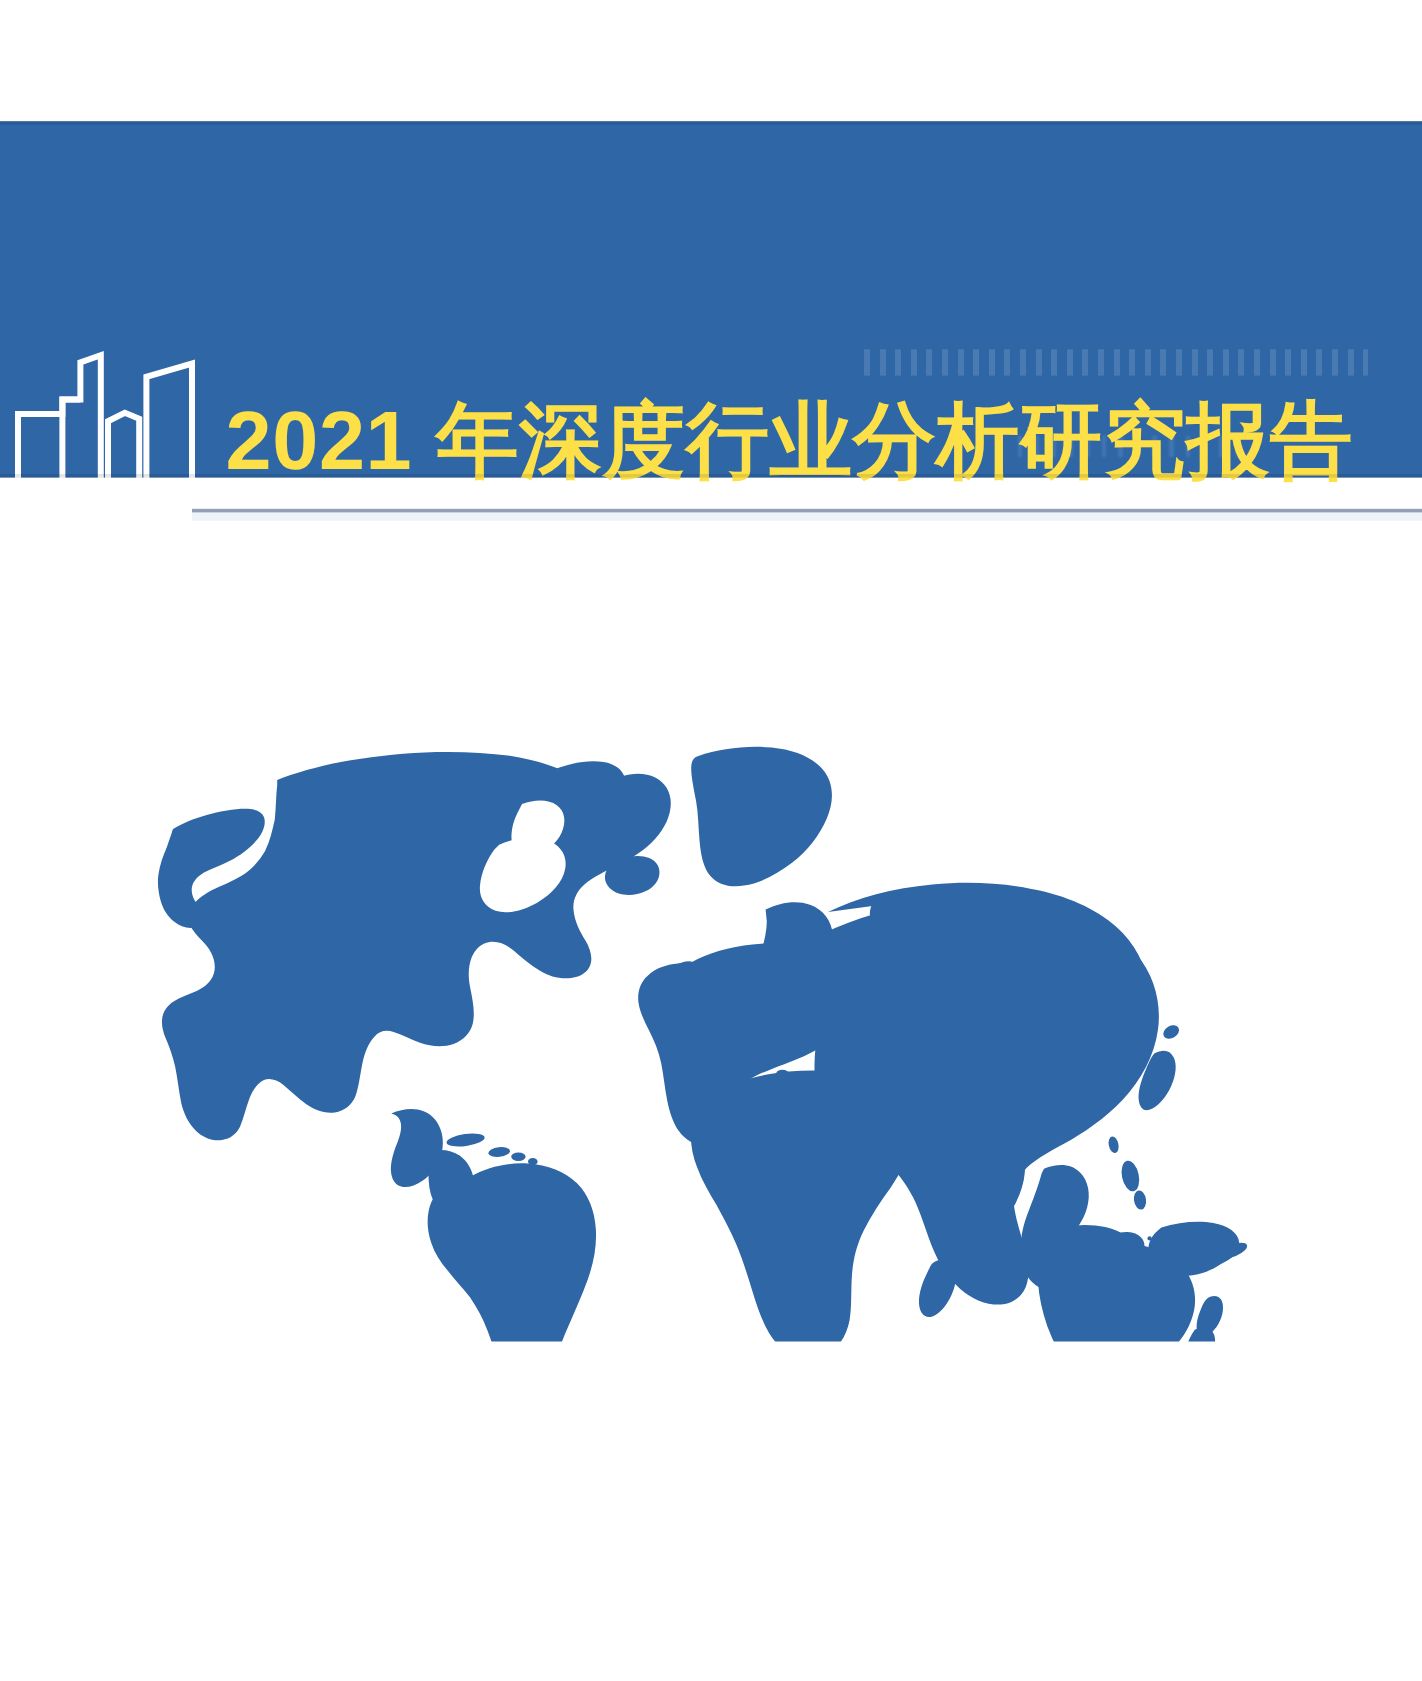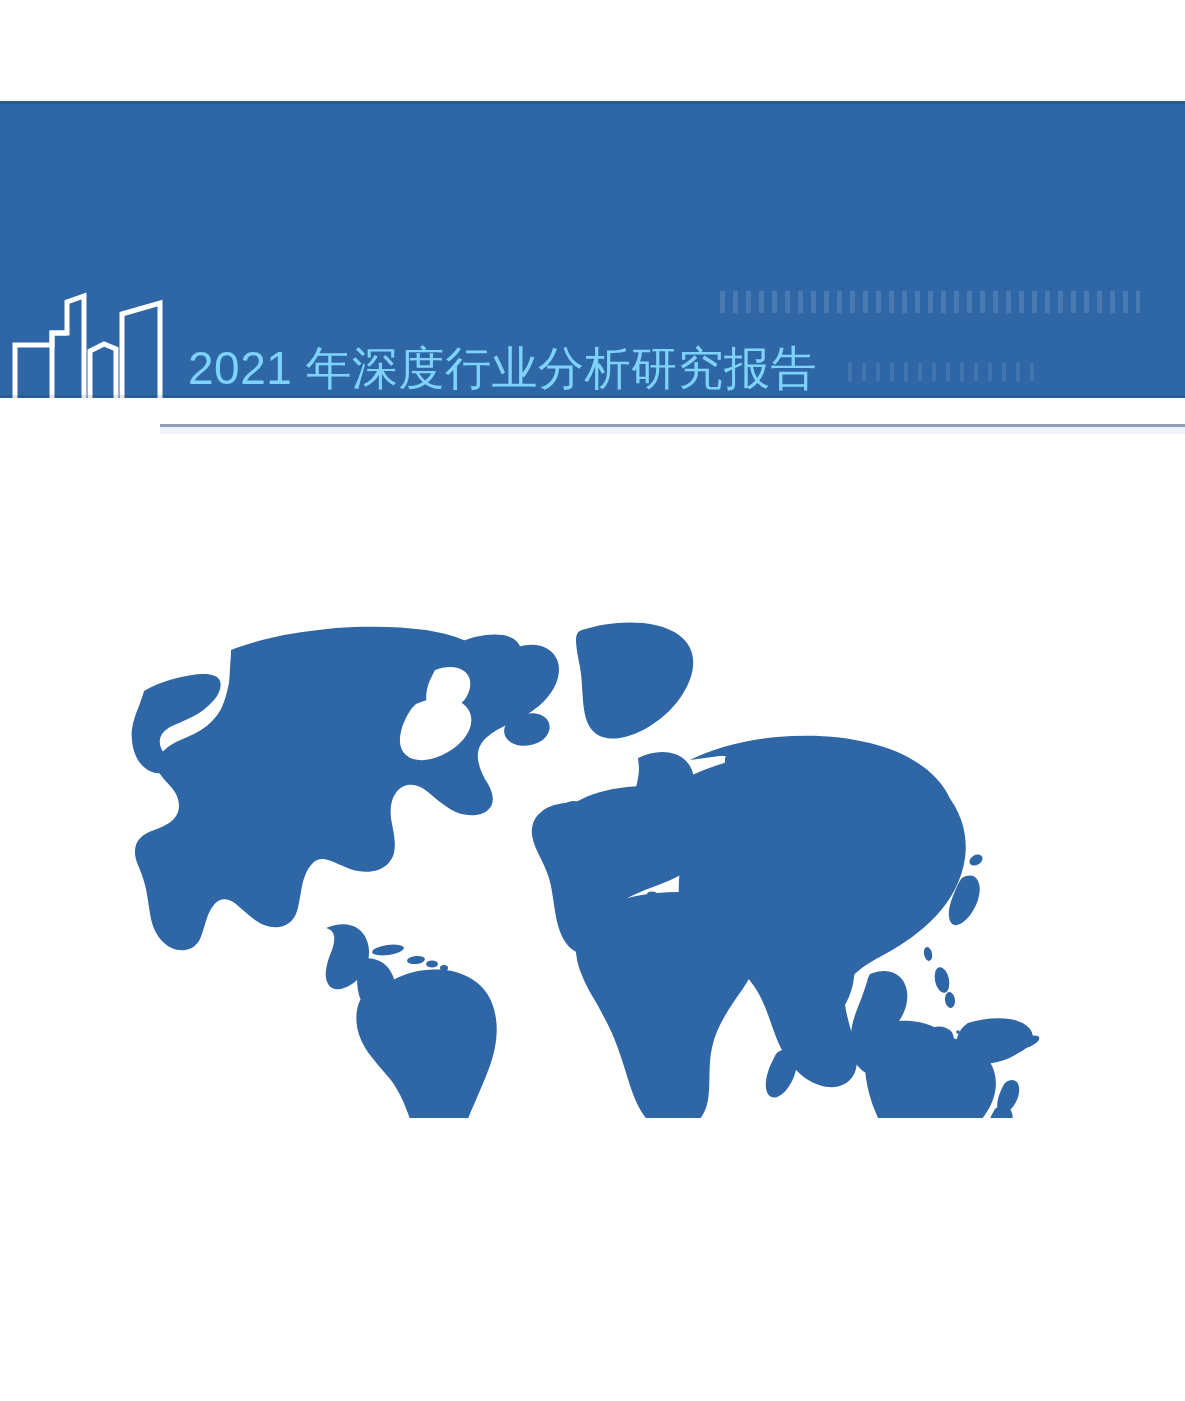--- a/index.html
+++ b/index.html
@@ -69,26 +69,26 @@
     width: 100%;
     height: 3px;
     background: rgba(12, 44, 86, 0.45);
   }
 
   
   #report-title {
     position: absolute;
     left: 188px;
     top: 228px;
-    color: #7dd3fc;
-    font-size: 46px;
+    color: #fde047;
+    font-size: 69px;
     line-height: 78px;
     letter-spacing: 0.5px;
     white-space: nowrap;
-    font-weight: 400;
+    font-weight: 700;
   }
 
   
   #watermark-smudge {
     position: absolute;
     left: 720px;
     top: 190px;
     width: 420px;
     height: 22px;
     opacity: 0.16;

